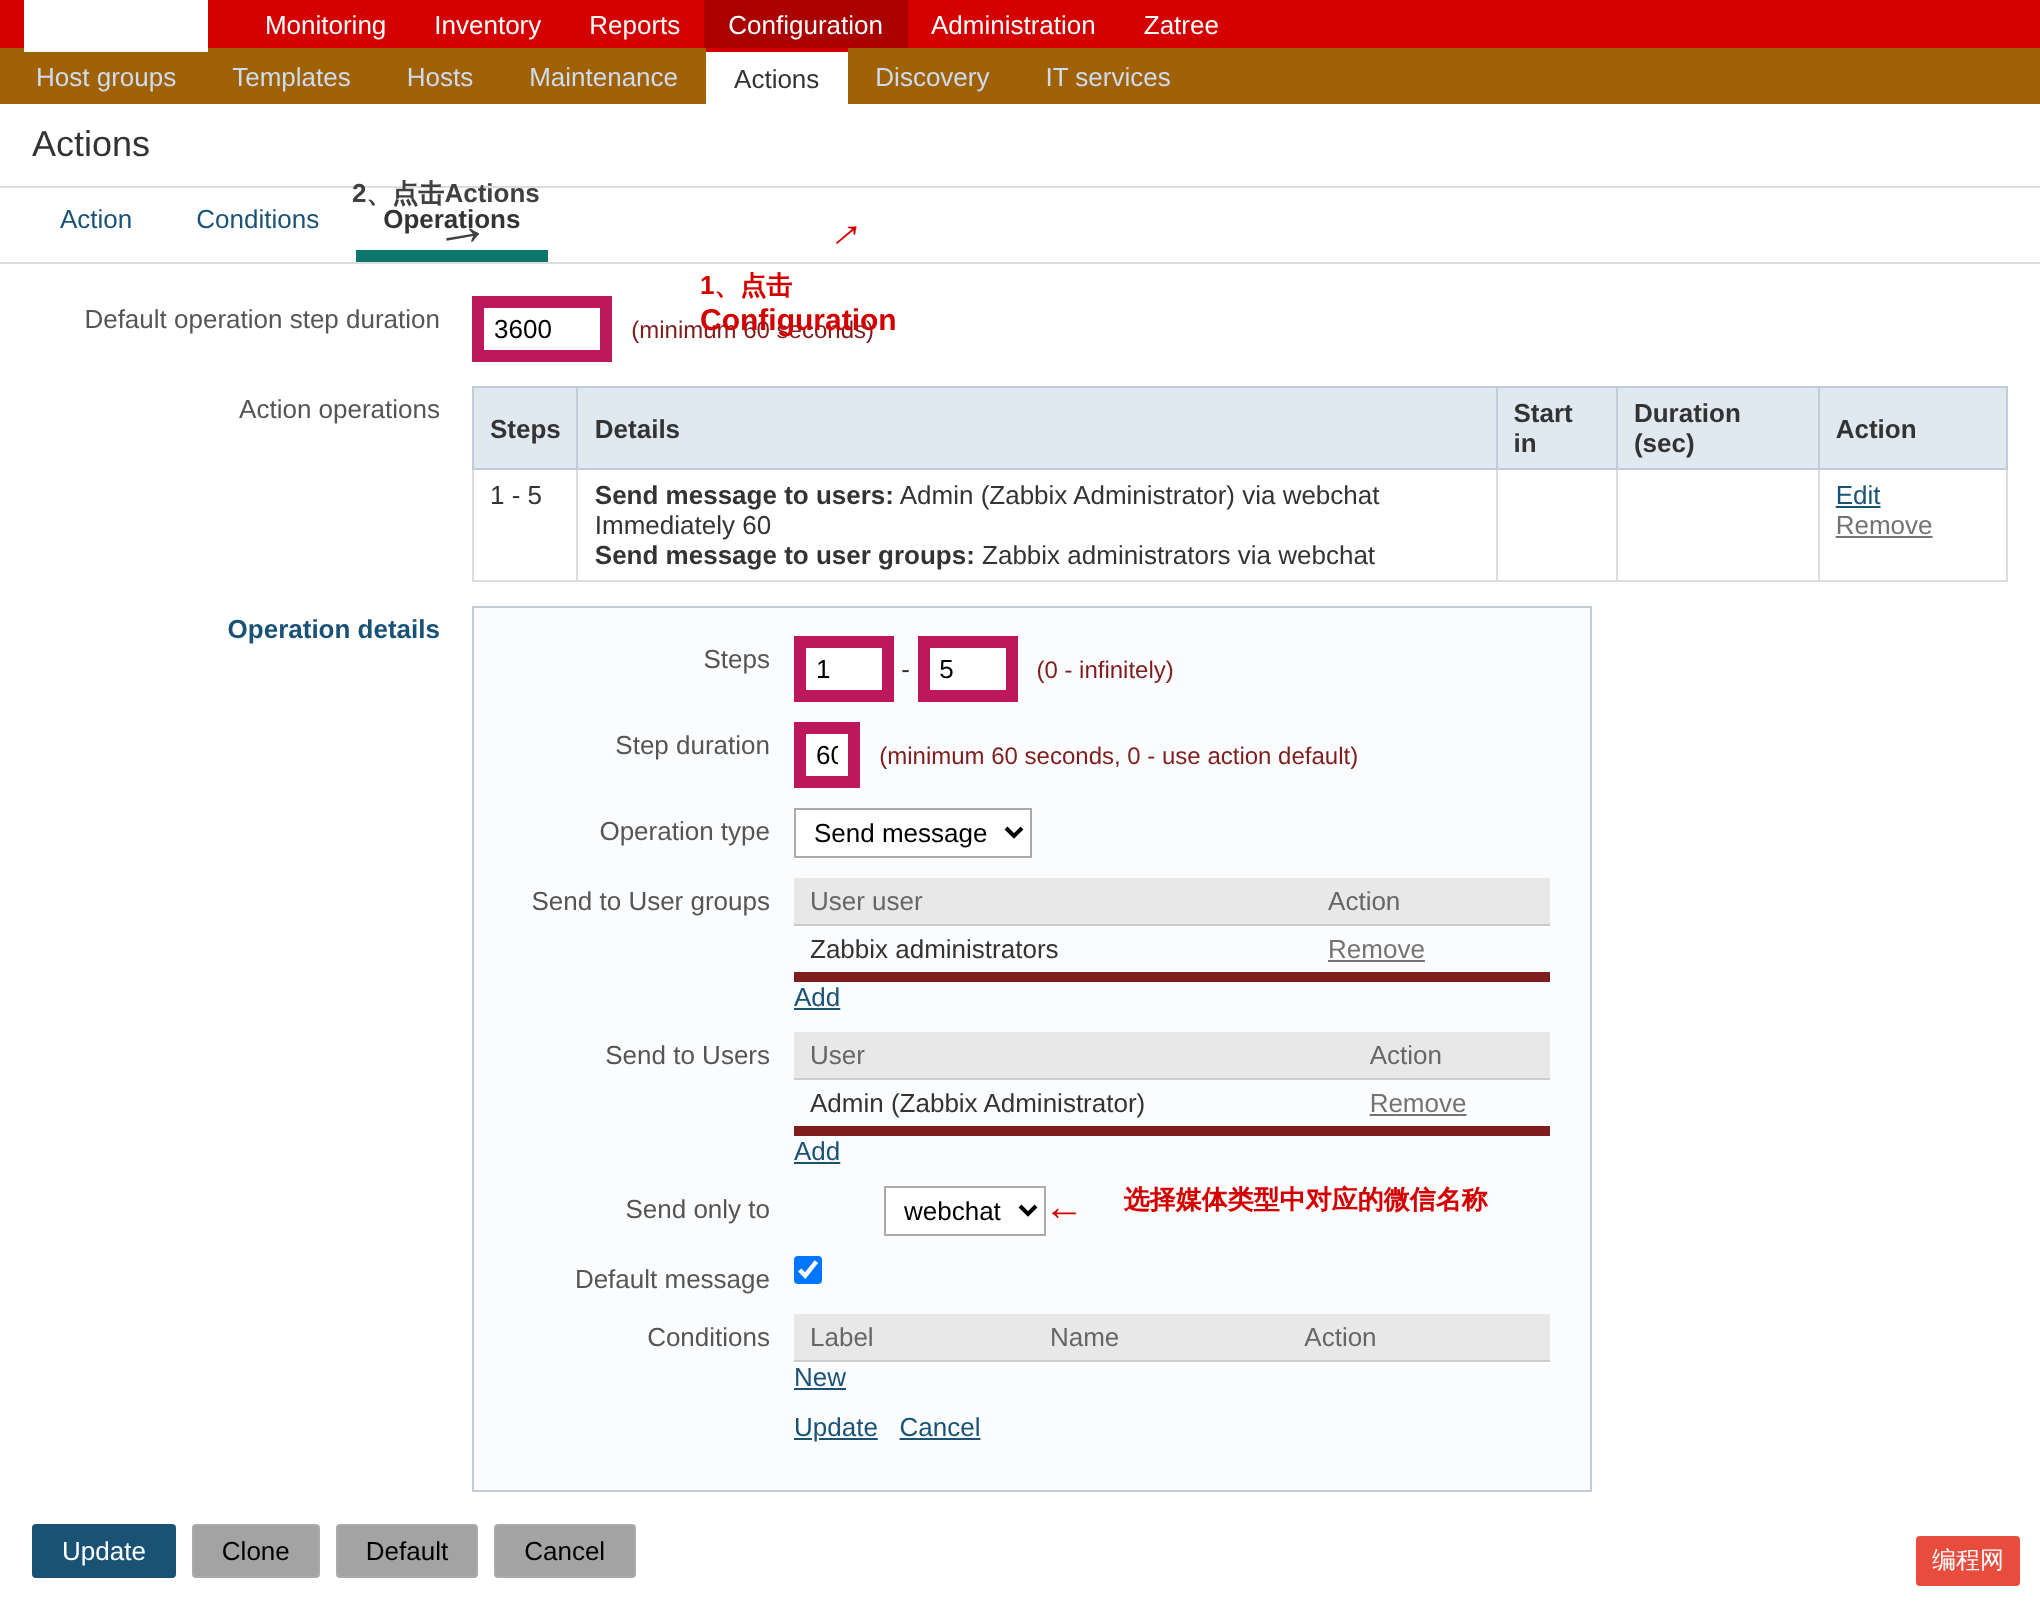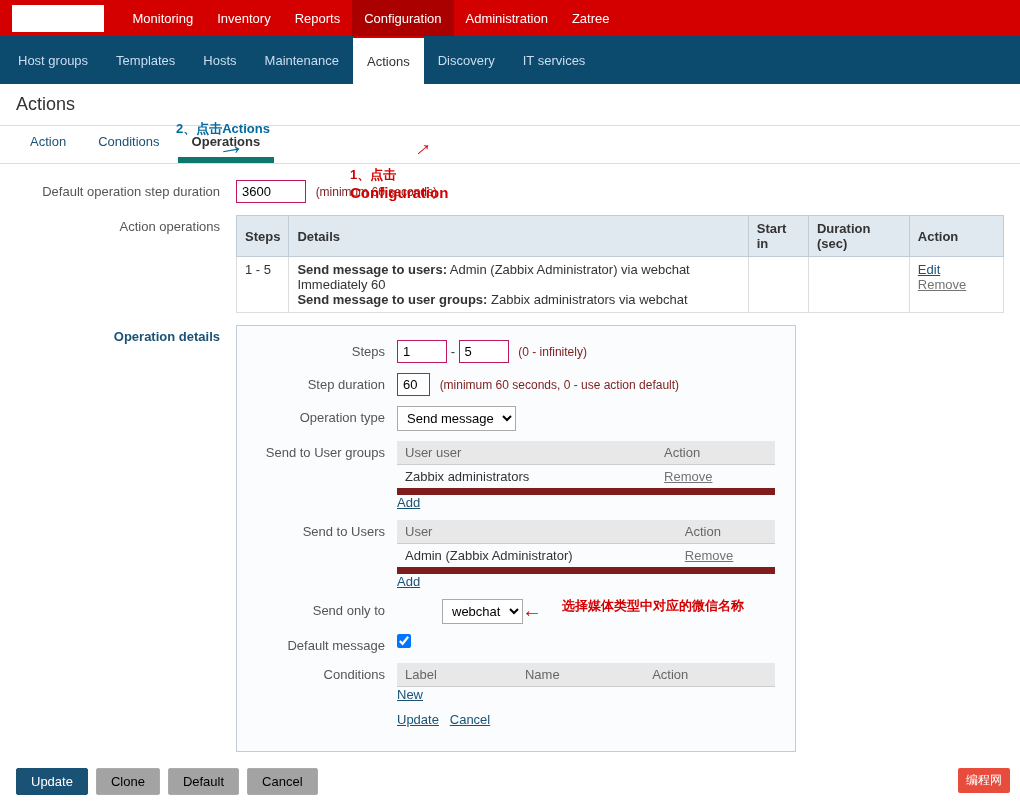--- a/index.html
+++ b/index.html
@@ -1,27 +1,27 @@
 <!DOCTYPE html>
 <html><head>
   <meta charset="utf-8">
   <style>
     * { box-sizing: border-box; margin: 0; padding: 0; }
     body { font-family: Arial, sans-serif; font-size: 13px; background: #f0f0f0; color: #333; }
 
     
-    .top-nav { background: #d40000; display: flex; align-items: center; height: 36px; }
+    .top-nav { background: #d40000; display: flex; align-items: center; height: 24px; }
     .logo { background: #d40000; color: white; font-weight: bold; font-size: 18px; padding: 0 12px; display: flex; align-items: center; height: 100%; }
     .logo span { color: #fff; letter-spacing: 1px; }
     .top-nav-links { display: flex; height: 100%; }
     .top-nav-links a { color: #fff; text-decoration: none; padding: 0 12px; display: flex; align-items: center; font-size: 13px; }
     .top-nav-links a.active { background: #a00; }
 
     
-    .second-nav { background: #0c4a6e; display: flex; height: 48px; align-items: flex-end; padding: 0 4px; }
+    .second-nav { background: #a16207; display: flex; height: 28px; align-items: flex-end; padding: 0 4px; }
     .second-nav a { color: #cde; text-decoration: none; padding: 0 14px; height: 100%; display: flex; align-items: center; font-size: 13px; }
     .second-nav a.active { background: #fff; color: #333; border-top: 2px solid #d40000; }
 
     
     .page-title-bar { background: #fff; padding: 10px 16px; border-bottom: 1px solid #ddd; }
     .page-title-bar h1 { font-size: 18px; font-weight: normal; color: #333; }
 
     
     .tabs { background: #fff; border-bottom: 1px solid #ddd; display: flex; padding: 0 16px; }
     .tabs a { padding: 8px 14px; text-decoration: none; color: #1a5276; font-size: 13px; border-bottom: 2px solid transparent; margin-right: 4px; }
@@ -29,41 +29,41 @@
 
     
     .content { background: #fff; margin: 0; padding: 16px; min-height: 600px; }
 
     
     .form-row { display: flex; align-items: flex-start; margin-bottom: 12px; }
     .form-label { width: 220px; text-align: right; padding-right: 16px; padding-top: 4px; color: #555; flex-shrink: 0; }
     .form-field { flex: 1; }
 
     
-    input[type=text], input[type=number] { border: 1px solid #be185d; padding: 3px 5px; font-size: 13px; }
+    input[type=text], input[type=number] { border: 6px solid #be185d; padding: 3px 5px; font-size: 13px; }
     select { border: 1px solid #aaa; padding: 3px 5px; font-size: 13px; background: #fff; }
 
     .hint-text { color: #7f1d1d; font-size: 12px; margin-left: 6px; }
 
     
     .ops-table { width: 100%; border-collapse: collapse; font-size: 13px; }
     .ops-table th { background: #e0e8f0; padding: 5px 8px; text-align: left; border: 1px solid #c0ccd8; color: #333; }
     .ops-table td { padding: 5px 8px; border: 1px solid #ddd; vertical-align: top; }
     .ops-table tr:nth-child(even) { background: #f8f8f8; }
 
     
     .op-details-box { border: 1px solid #c0ccd8; background: #fafcfe; padding: 14px 20px; max-width: 560px; }
     .op-row { display: flex; align-items: flex-start; margin-bottom: 10px; }
     .op-label { width: 140px; text-align: right; padding-right: 12px; padding-top: 4px; color: #555; flex-shrink: 0; font-size: 13px; }
     .op-field { flex: 1; }
 
     
     .inner-table { width: 100%; border-collapse: collapse; font-size: 13px; }
     .inner-table th { background: #e8e8e8; padding: 4px 8px; text-align: left; border-bottom: 1px solid #ccc; color: #666; font-weight: normal; }
-    .inner-table td { padding: 4px 8px; border-bottom: 7px solid #7f1d1d; }
+    .inner-table td { padding: 4px 8px; border-bottom: 5px solid #7f1d1d; }
 
     
     a.link { color: #1a5276; text-decoration: underline; cursor: pointer; font-size: 13px; }
     a.remove-link { color: #737373; text-decoration: underline; cursor: pointer; }
     a.edit-link { color: #1a5276; text-decoration: underline; cursor: pointer; margin-right: 6px; }
 
     
     .btn { padding: 5px 14px; font-size: 13px; cursor: pointer; border: 1px solid #aaa; background: #a3a3a3; border-radius: 2px; }
     .btn-primary { background: #1a5276; color: #fff; border-color: #1a5276; }
 
@@ -131,21 +131,21 @@
       <span class="red-text" style="font-size:13px;">1、点击</span><br>
       <span class="red-text" style="font-size:15px;">Configuration</span>
       
       <div style="position:absolute; top:-32px; left:60px; color:#d40000; font-size:22px; transform: rotate(-40deg);">→</div>
     </div>
 
     <div class="content">
 
       <div class="form-row" style="position:relative;">
 
-        <div style="position:absolute; left:160px; top:-60px; color:#0369a1; font-size:13px; font-weight:bold; pointer-events:none; white-space:nowrap; z-index:20;text-align:center;">
+        <div style="position:absolute; left:160px; top:-60px; color:#404040; font-size:13px; font-weight:bold; pointer-events:none; white-space:nowrap; z-index:20;text-align:center;">
           2、点击Actions
           <div style="font-size:28px; margin-top:-4px; margin-left:20px; transform:rotate(80deg) scaleX(-1);">↑</div>
         </div>
         <div class="form-label">Default operation step duration</div>
         <div class="form-field">
           <input type="text" value="3600" style="width: 70px;">
           <span class="hint-text">(minimum 60 seconds)</span>
         </div>
       </div>
 

